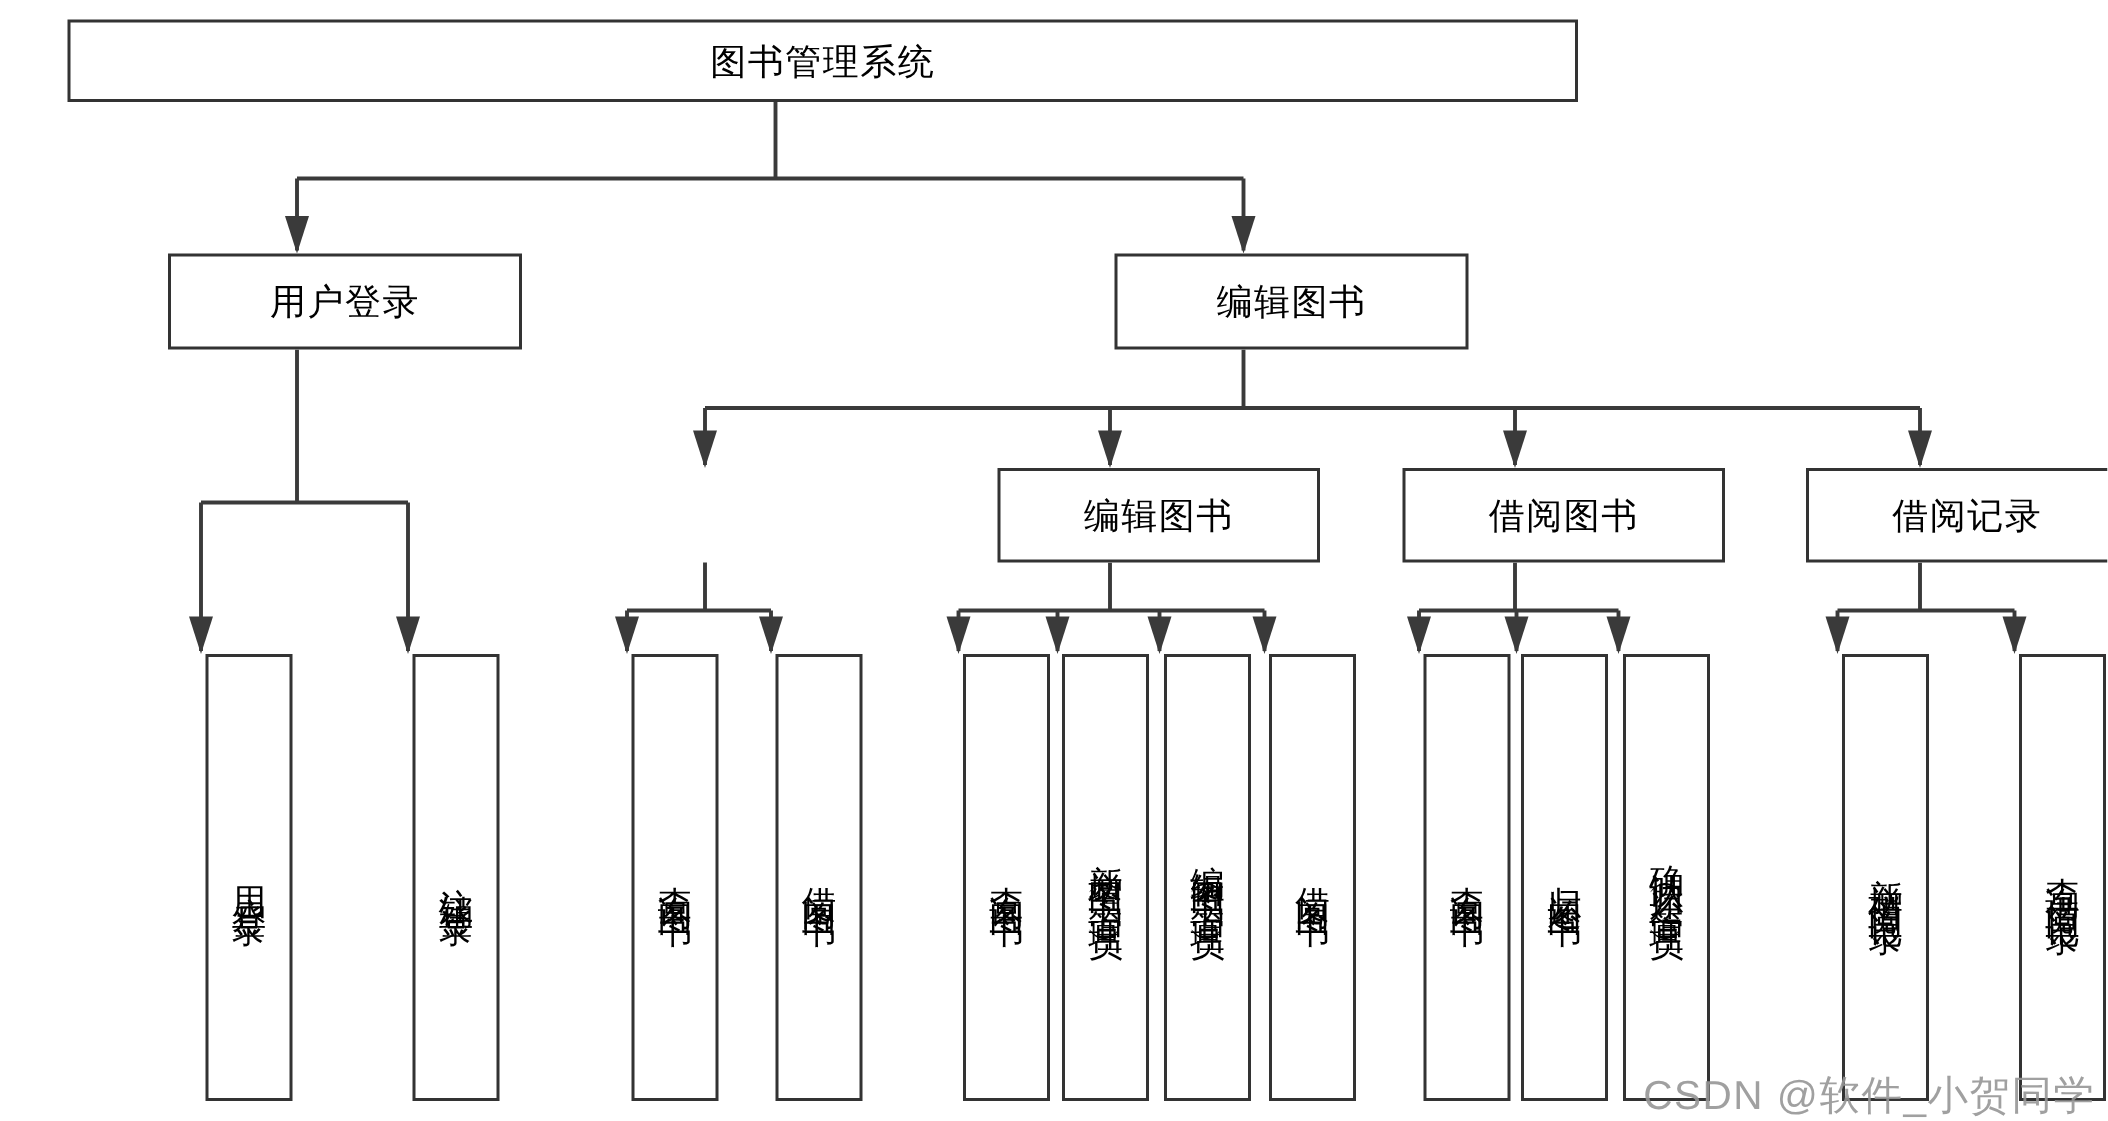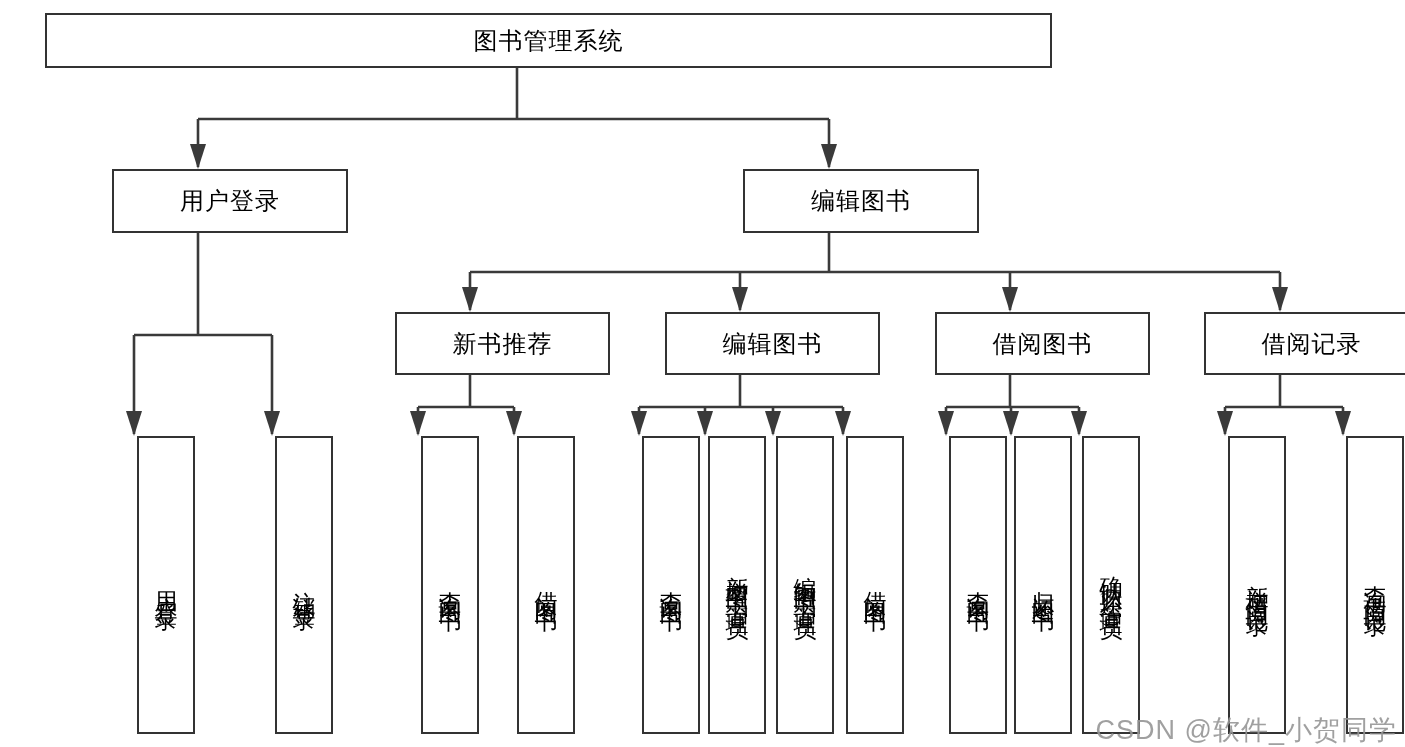--- a/index.html
+++ b/index.html
@@ -141,23 +141,20 @@
     <span>图书管理系统</span>
   </div>
 
   <div class="box lvl2" style="left:80px;">
     <span>用户登录</span>
   </div>
   <div class="box lvl2" style="left:711px;">
     <span>编辑图书</span>
   </div>
 
-  <div class="box lvl3" style="left:363px;">
-    <span>新书推荐</span>
-  </div>
   <div class="box lvl3" style="left:633px;">
     <span>编辑图书</span>
   </div>
   <div class="box lvl3" style="left:903px;">
     <span>借阅图书</span>
   </div>
   <div class="box lvl3" style="left:1172px;">
     <span>借阅记录</span>
   </div>
 

